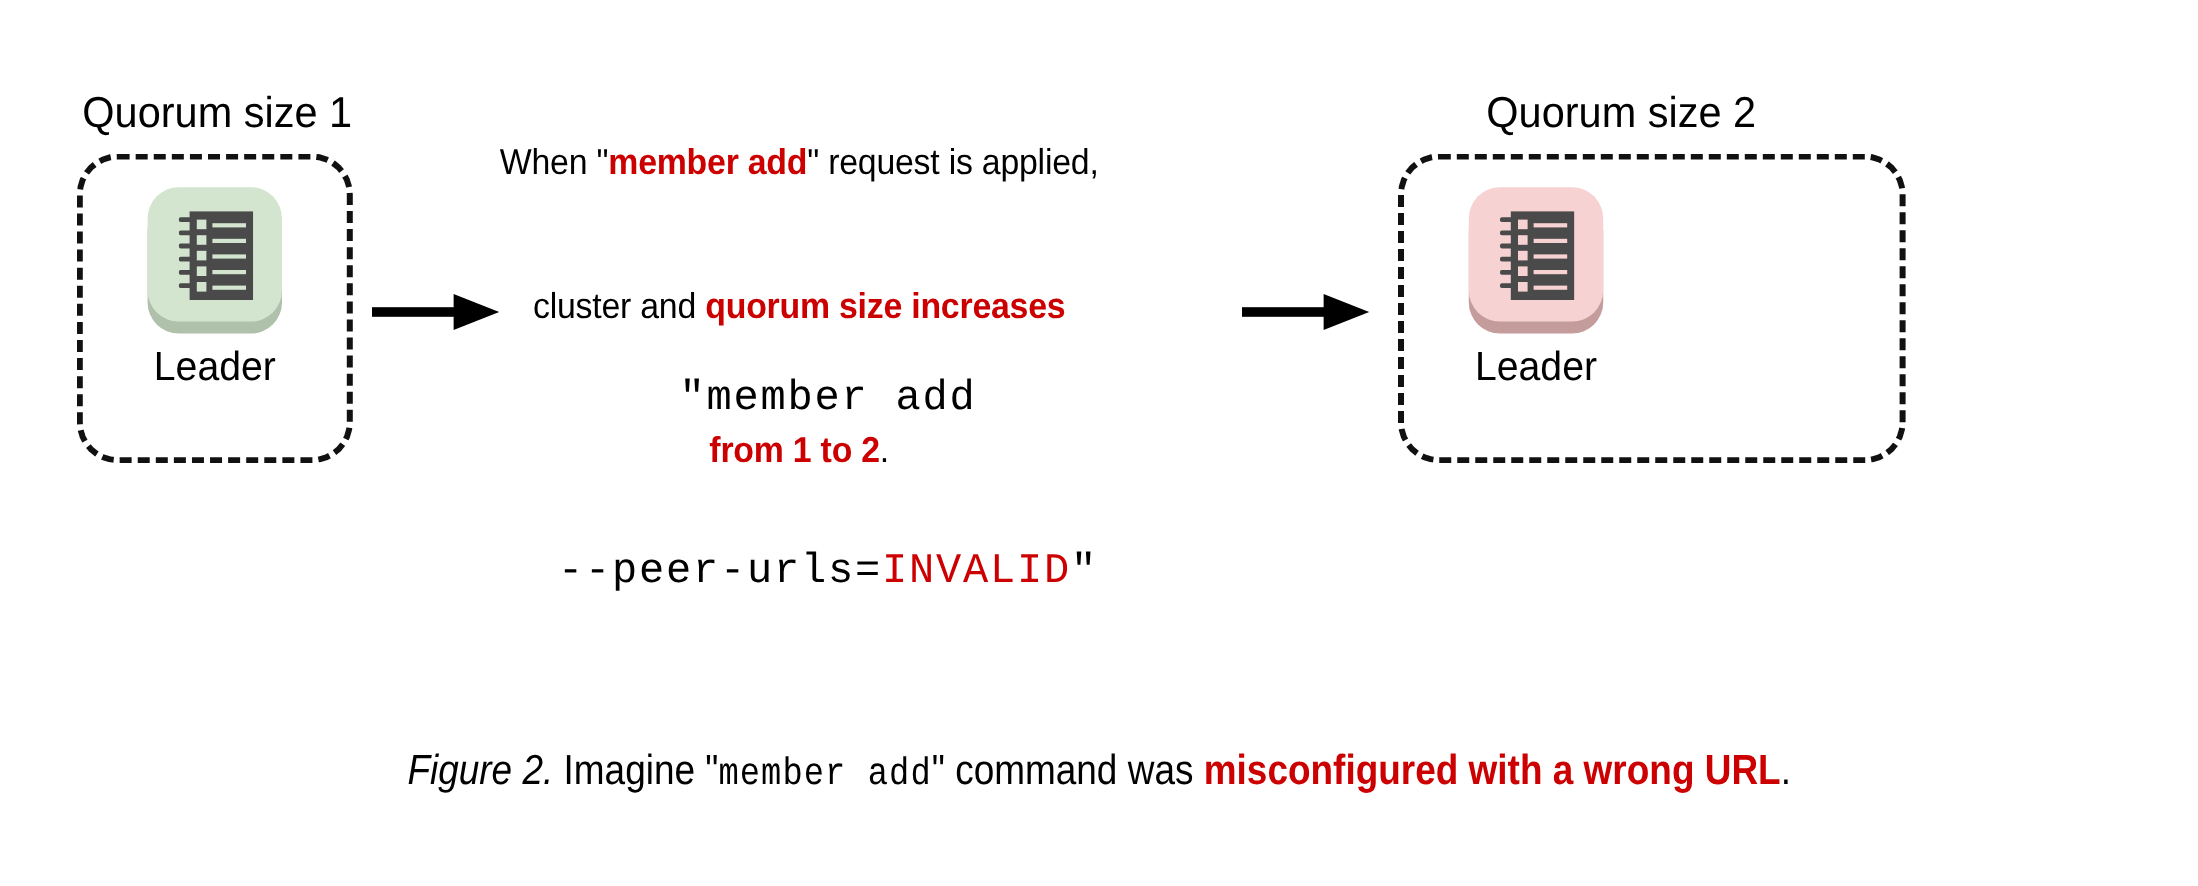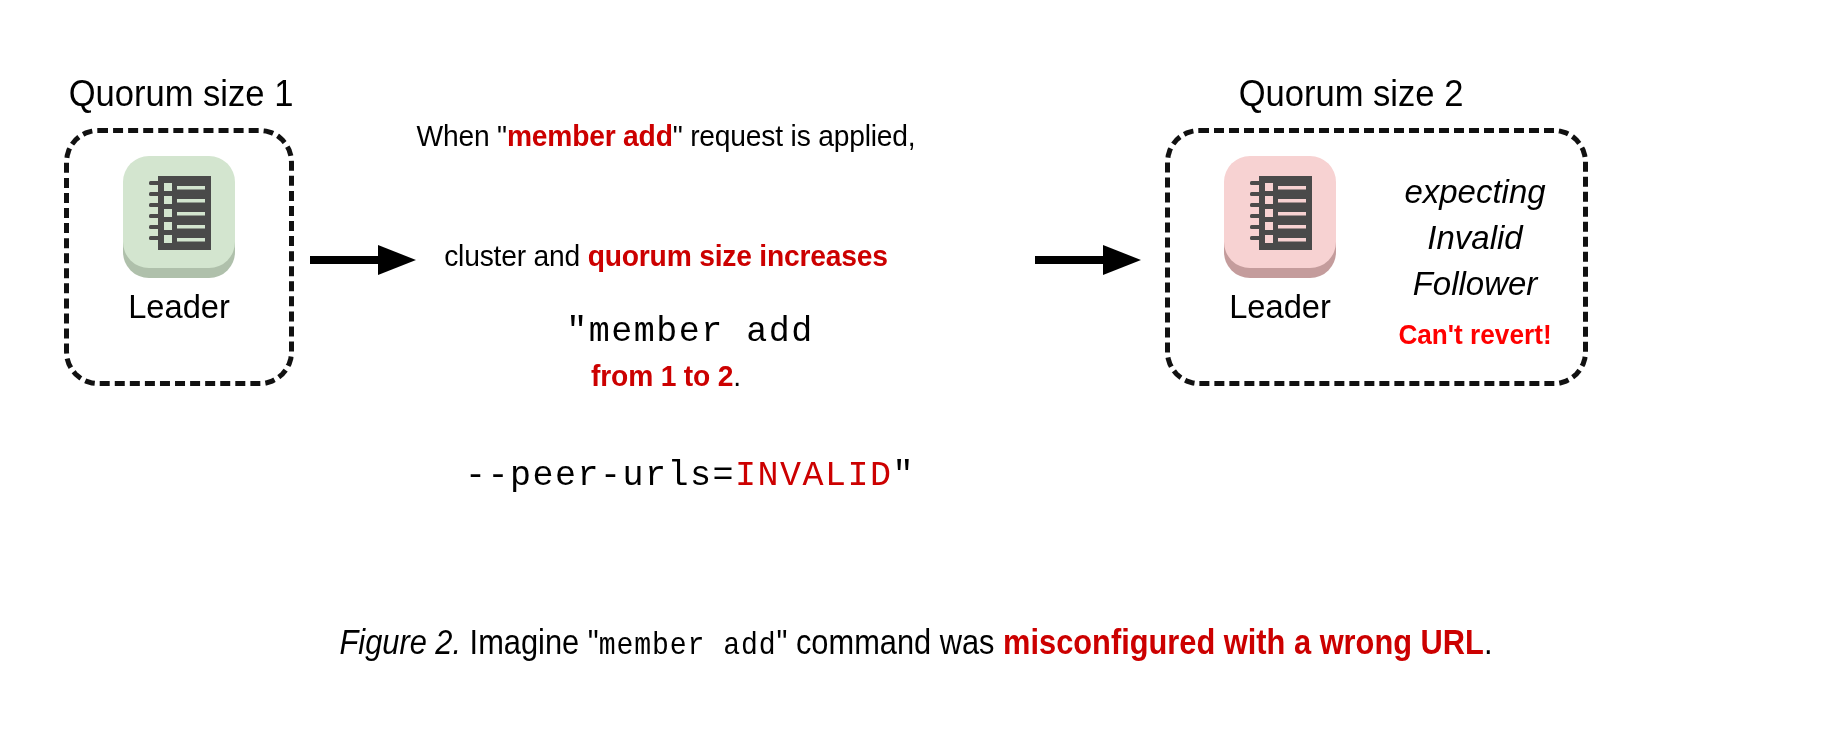--- a/index.html
+++ b/index.html
@@ -277,26 +277,20 @@
               <rect x="28" y="49" width="28" height="3.5"></rect>
             <rect x="15" y="59" width="8" height="8"></rect>
               <rect x="28" y="62" width="28" height="3.5"></rect>
           </g>
         </svg>
       </div>
     </div>
     <div class="node-label">Leader</div>
   </div>
 
-  <div id="status-block">
-    <span class="st-line">expecting</span>
-    <span class="st-line">Invalid</span>
-    <span class="st-line">Follower</span>
-    <span id="status-warning">Can't revert!</span>
-  </div>
 
   <div id="figure-caption">
     <span class="fl"><span class="ital">Figure 2.</span><span> Imagine "</span><span class="mono">member add</span><span>" command was </span><span class="red-bold">misconfigured with a wrong URL</span><span>.</span></span>
     
     
   </div>
 
 </div>
 
 </body></html>

